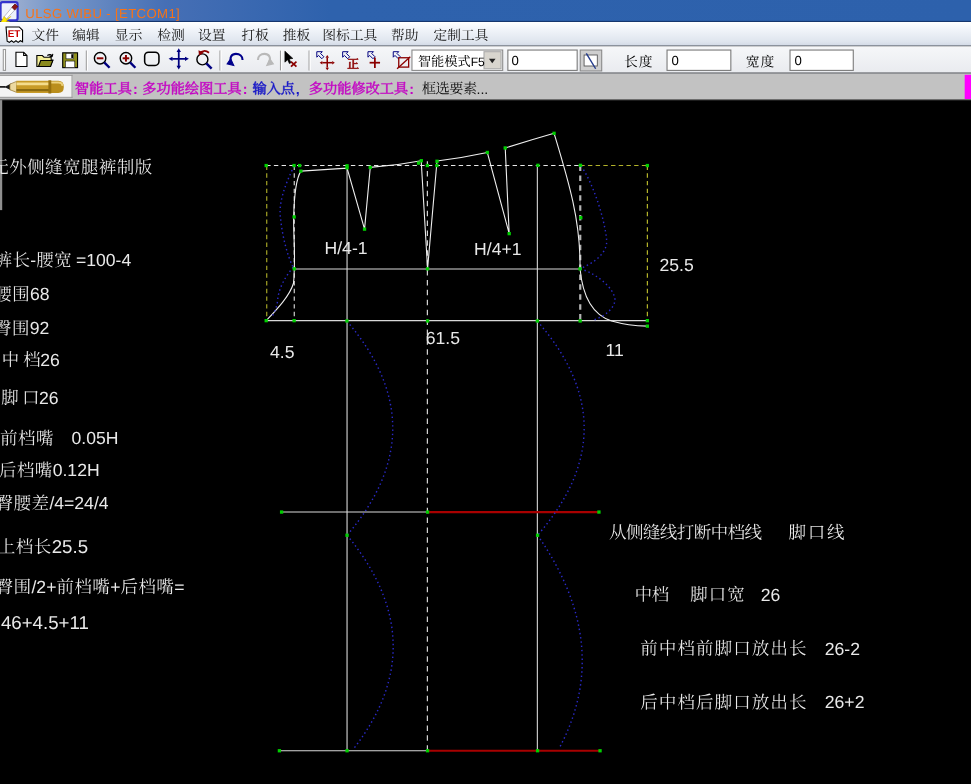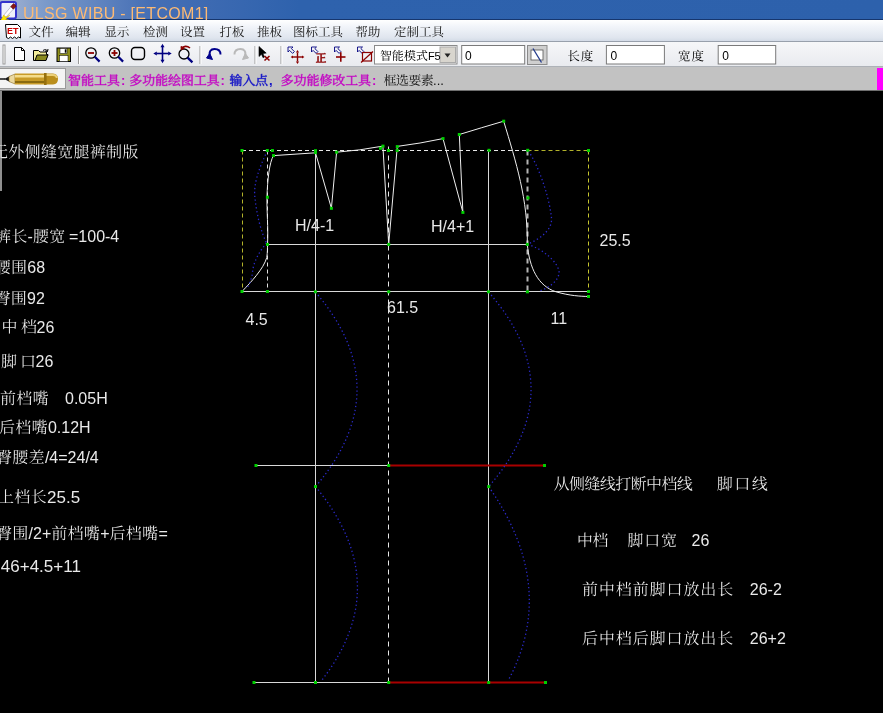--- a/index.html
+++ b/index.html
@@ -1,18 +1,18 @@
 <!DOCTYPE html>
 <html><head><meta charset="utf-8"><style>
 html,body{margin:0;padding:0}
 body{width:883px;height:713px;position:relative;overflow:hidden;background:#000;font-family:"Liberation Sans",sans-serif;opacity:.999}
 .abs{position:absolute}
 #title{left:0;top:0;width:883px;height:20px;background:linear-gradient(90deg,#a8b5d1 0px,#7b9aca 45px,#466fb5 150px,#2e62ad 300px,#2d61ac 100%)}
 #title:after{content:"";position:absolute;left:0;top:18.5px;width:883px;height:1.5px;background:#16366e}
-#titletext{left:23px;top:4.5px;font-size:16px;color:#fdba74;letter-spacing:0.3px}
+#titletext{left:23px;top:4.5px;font-size:12px;color:#f97316;letter-spacing:0.3px}
 #menubar{left:0;top:20px;width:883px;height:22px;background:linear-gradient(180deg,#fff 0,#f2f5fa 30%,#dfe5ee 85%,#d4dbe7 100%);border-bottom:1px solid #98a0ac;box-sizing:border-box}
 #toolbar{left:0;top:42px;width:883px;height:25px;background:linear-gradient(180deg,#f6f7f9,#e9ebef);border-bottom:1px solid #aeb2b8;box-sizing:border-box}
 #status{left:0;top:67px;width:883px;height:24px;background:#c2c2c2;border-bottom:1px solid #6e6e6e;box-sizing:border-box}
 #statuspanel{left:0;top:68px;width:66px;height:21px;background:#f4f4f4;border:1px solid #9a9a9a;border-left:none;box-sizing:border-box}
 #mag{left:877px;top:68px;width:6px;height:22px;background:#ff00ff}
 #lsliver{left:0;top:91px;width:2px;height:100px;background:#8f8f8f}
 svg{overflow:visible}
 </style></head><body>
 <svg width="0" height="0" style="position:absolute">
     <defs>

